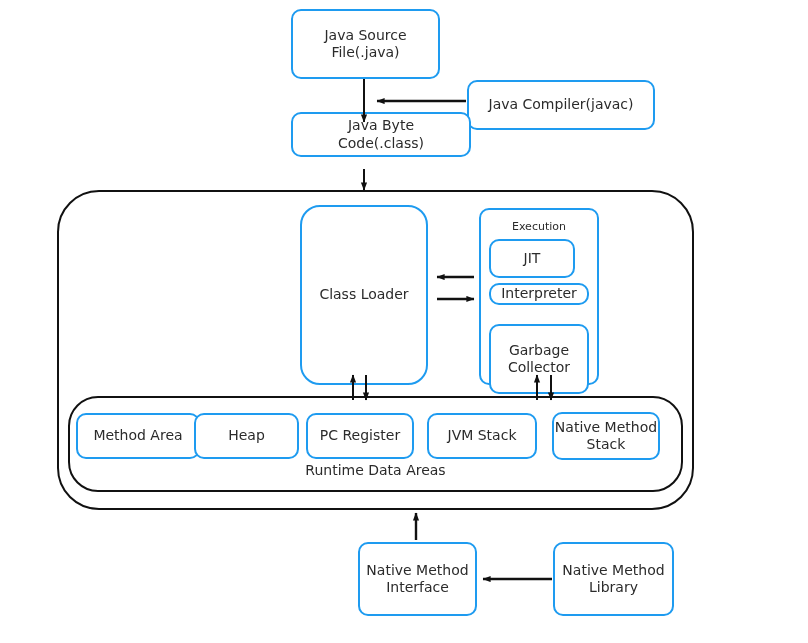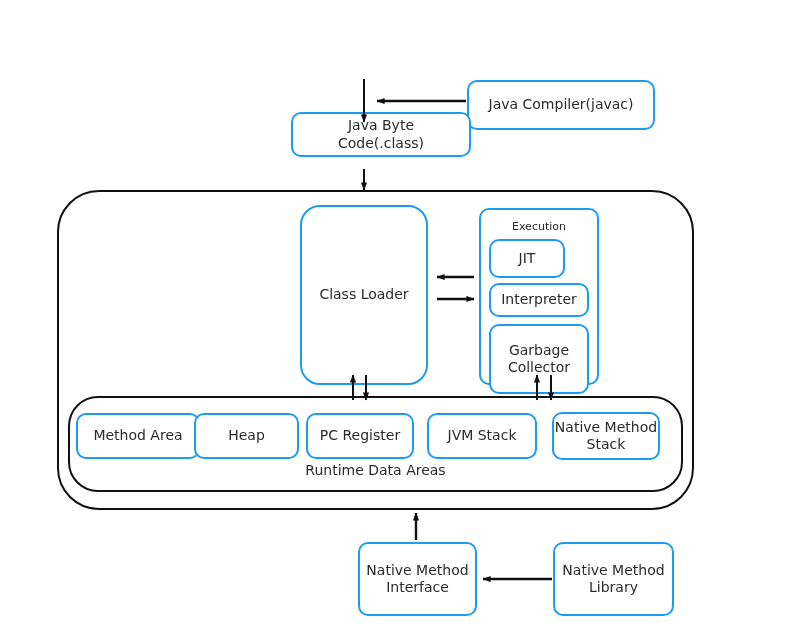--- a/index.html
+++ b/index.html
@@ -84,35 +84,37 @@
 <body>
 
 <div id="canvas">
 
   <div class="container-box" id="jvm-container" style="left:57px; top:190px; width:637px; height:320px;"></div>
 
   <div class="container-box" id="rda-container" style="left:68px; top:396px; width:615px; height:96px;">
     <span class="rda-label" style="bottom:12px;">Runtime Data Areas</span>
   </div>
 
+  <div class="node" style="left:291px; top:9px; width:149px; height:70px;">Java Source
+File(.java)</div>
 
   <div class="node" style="left:467px; top:80px; width:188px; height:50px;">Java Compiler(javac)</div>
 
   <div class="node" style="left:291px; top:112px; width:180px; height:45px;">Java Byte
 Code(.class)</div>
 
   <div class="node" style="left:300px; top:205px; width:128px; height:180px;border-radius:20px;">Class Loader</div>
 
   <div class="exec-group" style="left:479px; top:208px; width:120px; height:177px;">
     <span class="exec-label">Execution</span>
   </div>
 
-  <div class="node" style="left:489px; top:239px; width:76px; height:39px;">JIT</div>
+  <div class="node" style="left:489px; top:239px; width:86px; height:39px;">JIT</div>
 
-  <div class="node" style="left:489px; top:283px; width:100px; height:34px;">Interpreter</div>
+  <div class="node" style="left:489px; top:283px; width:100px; height:22px;">Interpreter</div>
 
   <div class="node" style="left:489px; top:324px; width:100px; height:70px;">Garbage
 Collector</div>
 
   <div class="node" style="left:76px; top:413px; width:124px; height:46px;">Method Area</div>
 
   <div class="node" style="left:194px; top:413px; width:105px; height:46px;">Heap</div>
 
   <div class="node" style="left:306px; top:413px; width:108px; height:46px;">PC Register</div>
 

